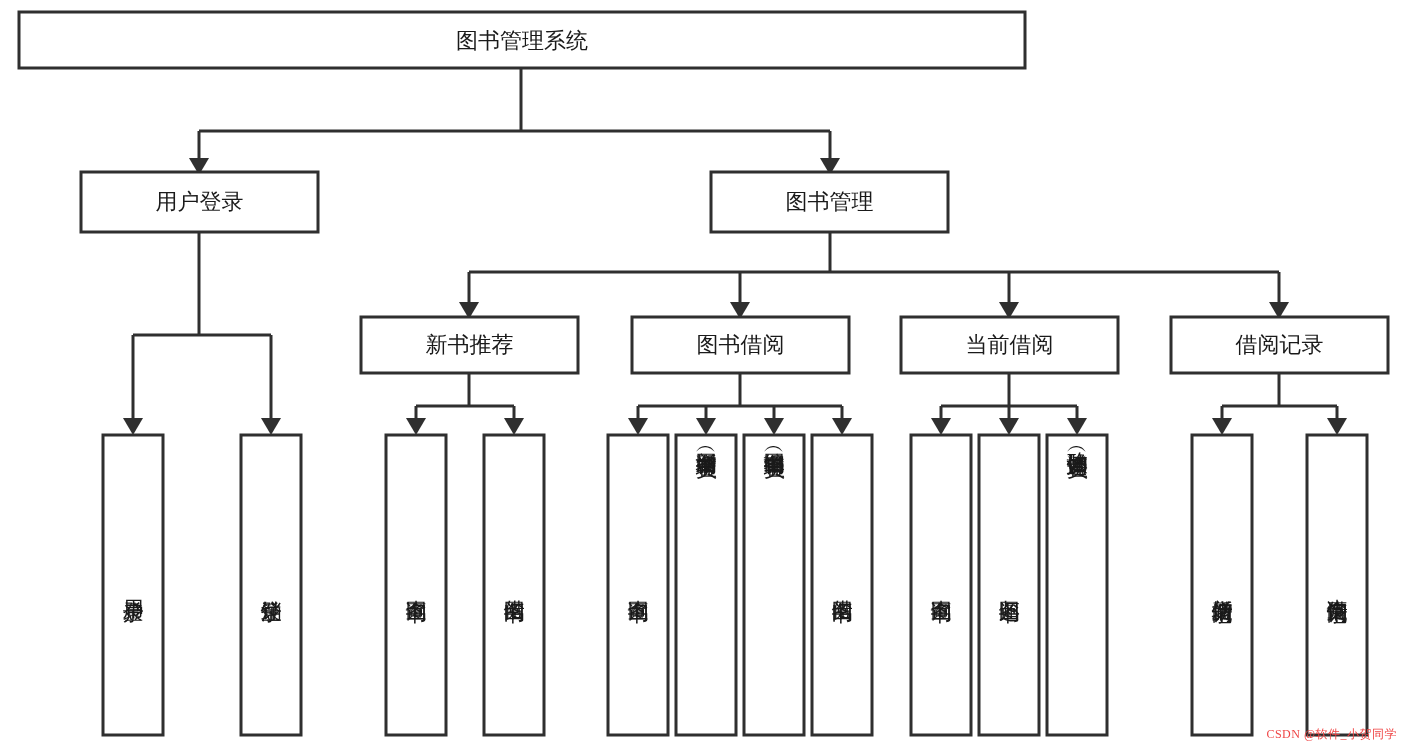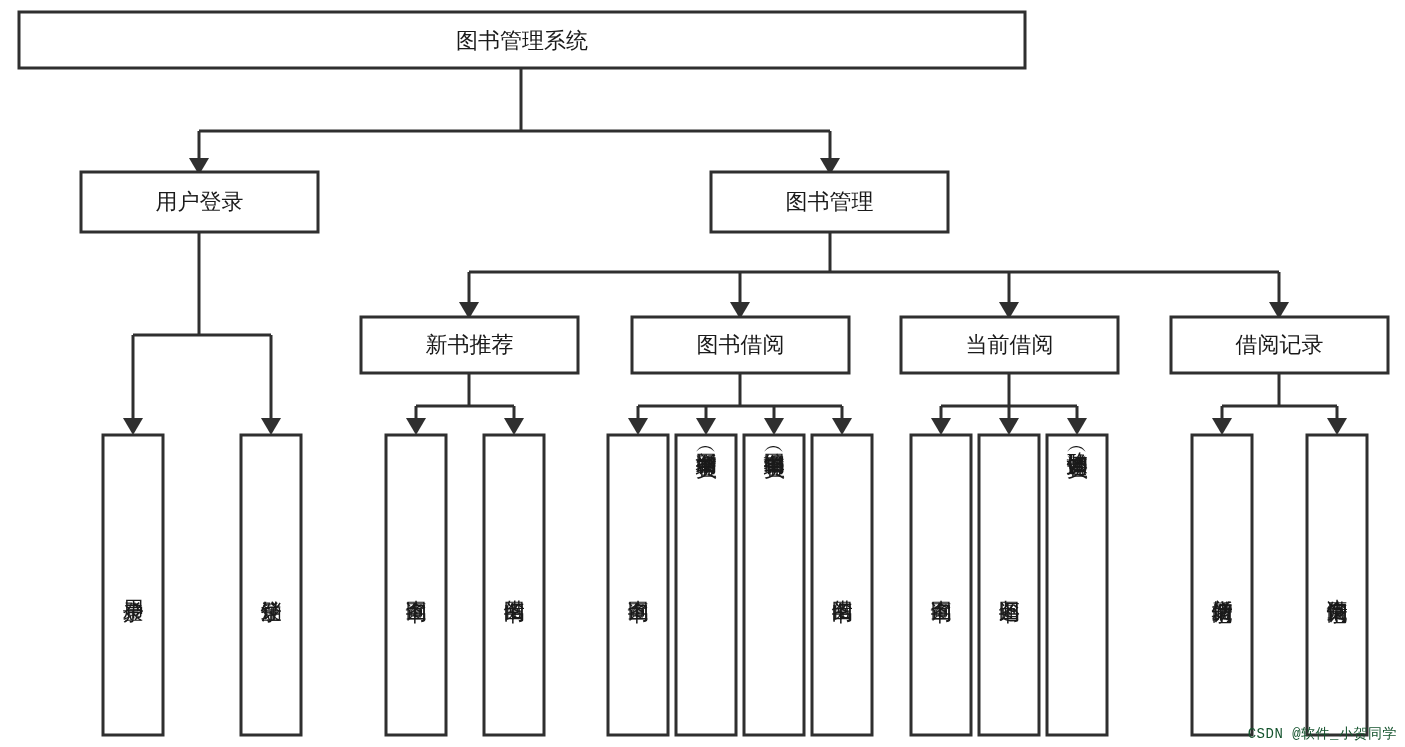--- a/index.html
+++ b/index.html
@@ -64,23 +64,23 @@
     line-height: 1.08;
     color: #1a1a1a;
     letter-spacing: 1px;
     white-space: nowrap;
     text-align: center;
   }
   .watermark {
     position: absolute;
     right: 8px;
     bottom: 4px;
-    font-family: Liberation Mono, monospace;
-    font-size: 14px;
-    color: #14532d;
+    font-family: Liberation Serif, serif;
+    font-size: 12px;
+    color: #ef4444;
     letter-spacing: 0.5px;
     white-space: nowrap;
   }
 </style>
 </head>
 <body>
 
 <div id="diagram-root">
 
   <svg id="flow" viewBox="0 0 1405 747">

